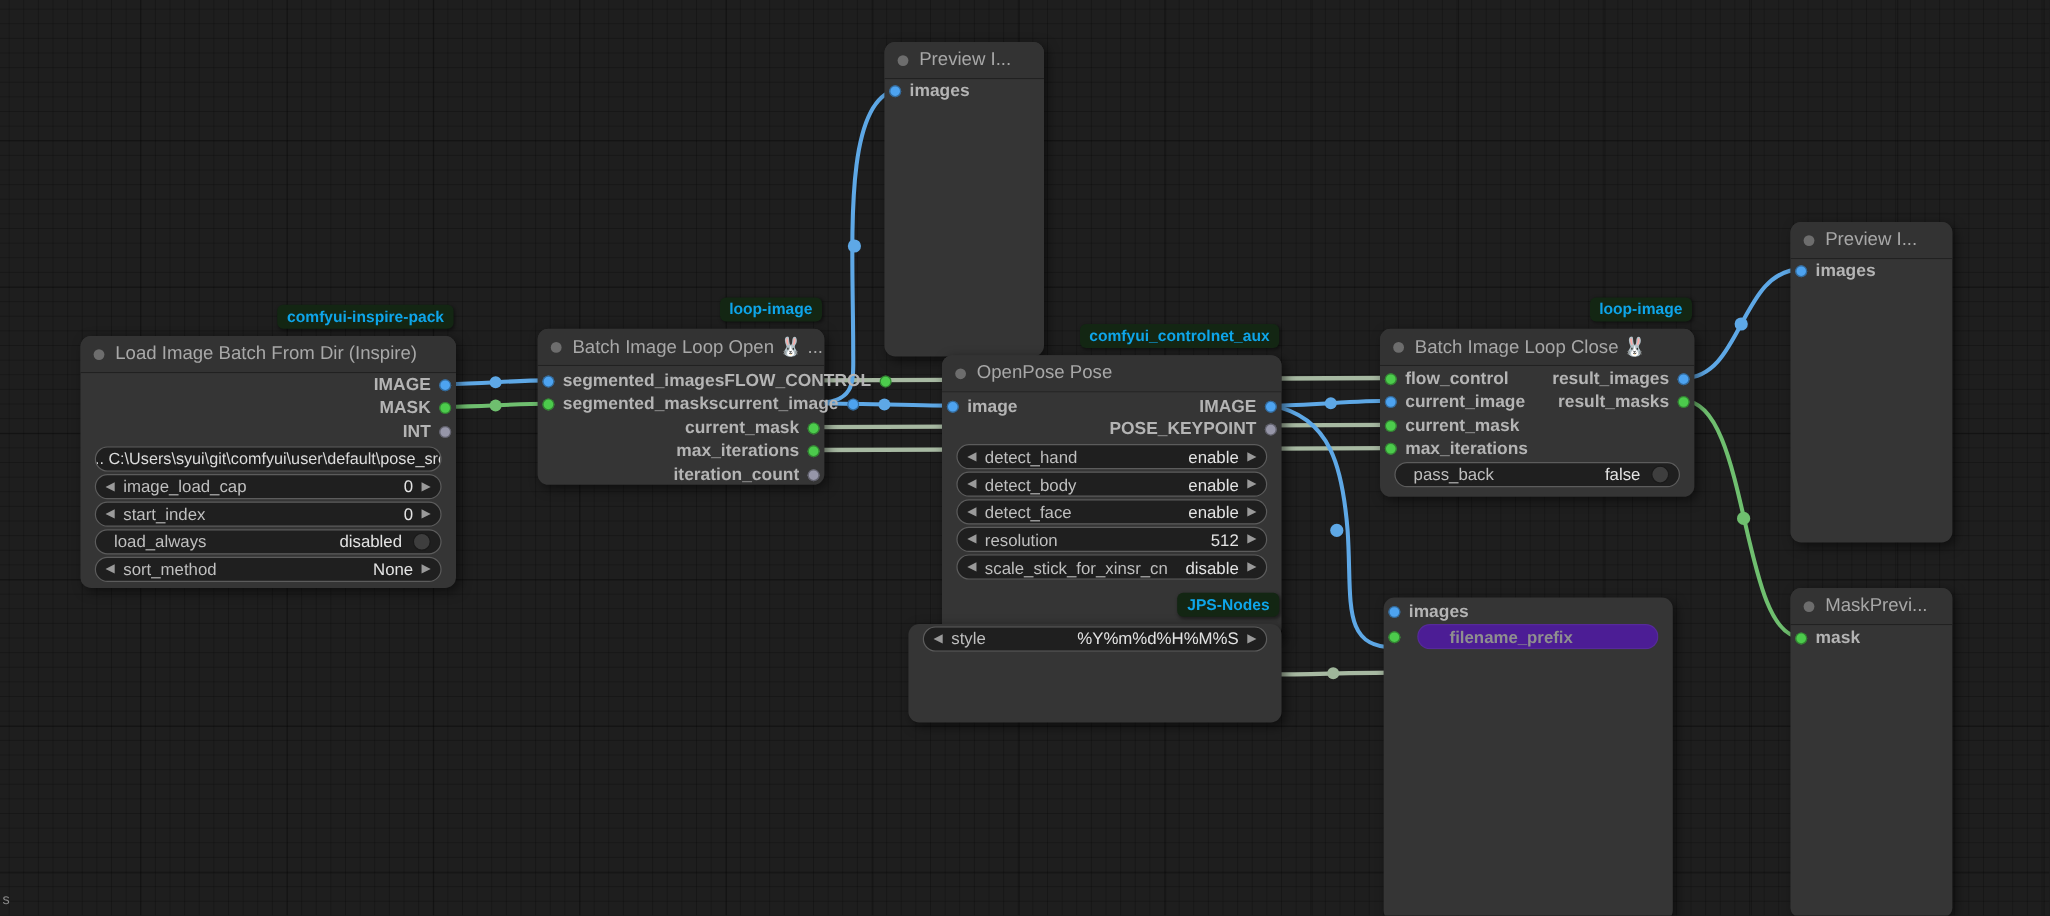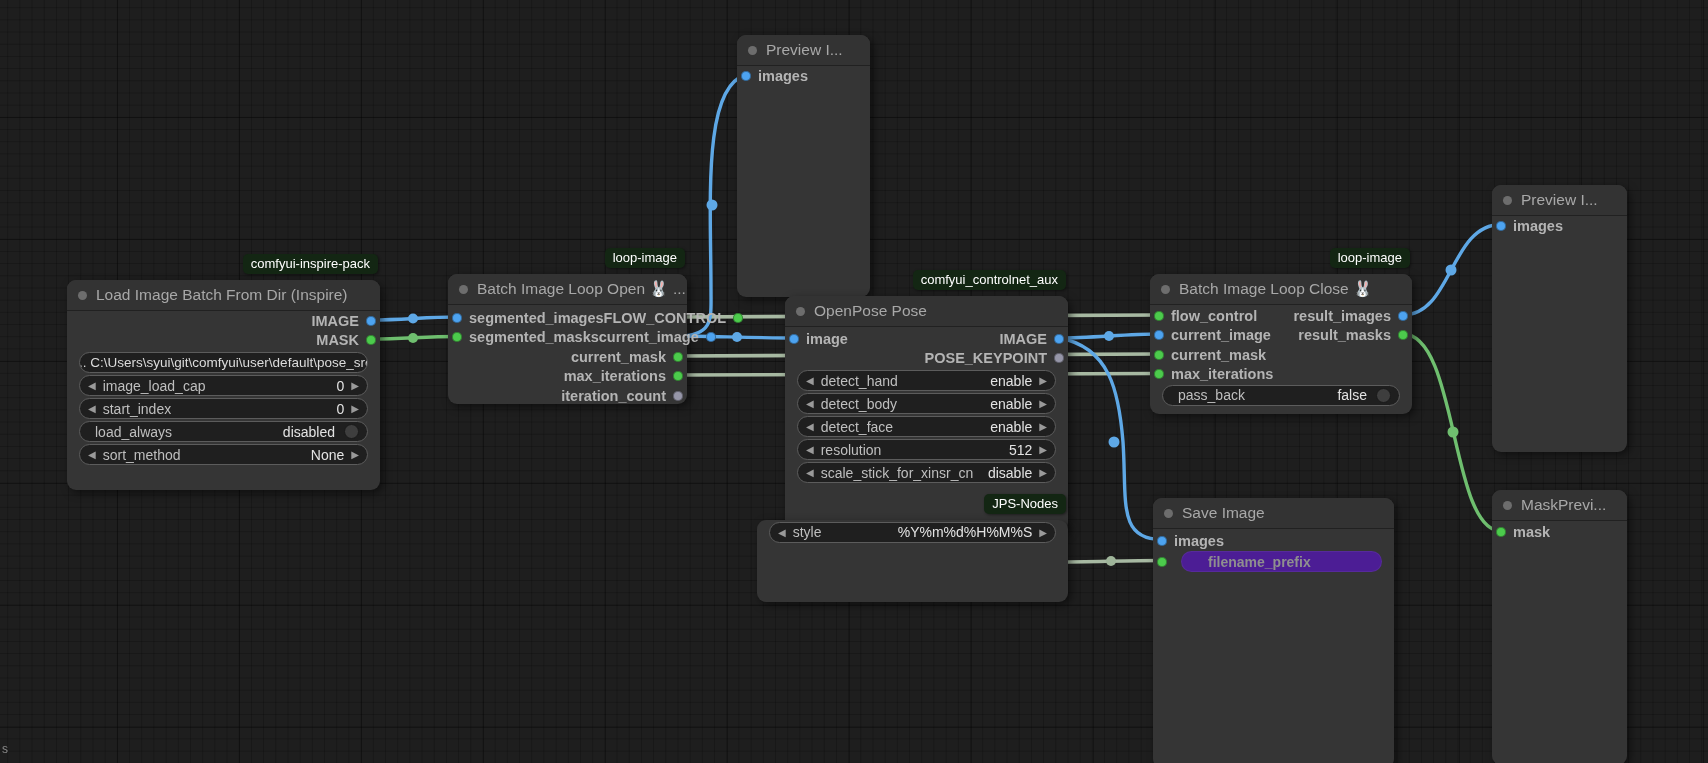--- a/index.html
+++ b/index.html
@@ -33,21 +33,21 @@
   }
   .ntitle{
     height:30px;display:flex;align-items:center;gap:9px;padding:0 11px;
     background:#333333;border-bottom:1px solid rgba(0,0,0,.35);
     border-radius:9px 9px 0 0;
     color:#a8a8a8;font-size:15.5px;white-space:nowrap;overflow:hidden;
   }
   .tdot{width:9px;height:9px;border-radius:50%;background:#6d6d6d;flex:0 0 auto;}
   .badge{
     position:absolute;right:2px;bottom:calc(100% + 6px);
-    background:#132613;color:#ffffff;font-weight:normal;font-size:13px;
+    background:#132613;color:#0ea5e9;font-weight:bold;font-size:13px;
     padding:2px 8px 3px;border-radius:5px;white-space:nowrap;
     box-shadow:1px 1px 3px rgba(0,0,0,.45);
   }
   .rows{position:relative;}
   .row{display:flex;align-items:center;justify-content:space-between;height:19.5px;position:relative;}
   .slot{display:flex;align-items:center;gap:7px;font-size:14.5px;color:#b4b4b4;white-space:nowrap;font-weight:bold;}
   .slot.in{margin-left:4px;}
   .slot.out{margin-left:auto;margin-right:4px;}
   .dot{width:10px;height:10px;border-radius:50%;box-shadow:inset 0 0 0 1px rgba(0,0,0,.35);flex:0 0 auto;}
   .c-blue{background:#4da3f0;}
@@ -138,20 +138,26 @@
             <span>IMAGE</span>
             <span class="dot c-blue"></span>
           </span>
         </div>
       <div class="row">
           <span class="slot out">
             <span>MASK</span>
             <span class="dot c-green"></span>
           </span>
         </div>
+      <div class="row">
+          <span class="slot out">
+            <span>INT</span>
+            <span class="dot c-slate"></span>
+          </span>
+        </div>
     </div>
     <div class="widget center">
       <span class="wval">... C:\Users\syui\git\comfyui\user\default\pose_src</span>
     </div>
     <div class="widget">
       <span class="warr">◀</span>
       <span class="wname">image_load_cap</span>
       <span class="wval">0</span>
       <span class="warr">▶</span>
     </div>
@@ -344,24 +350,20 @@
         </div>
     </div>
     <div class="widget">
       <span class="wname">pass_back</span>
       <span class="wval noarrow">false</span>
       <span class="knob"></span>
     </div>
   </div>
 
   <div class="node" id="n6">
-    <div class="ntitle">
-      <span class="tdot"></span>
-      <span>Save Image</span>
-    </div>
     <div class="rows">
       <div class="row">
           <span class="slot in">
             <span class="dot c-blue"></span>
             <span>images</span>
           </span>
         </div>
       <div class="row">
         <span class="slot in" style="flex:1;">
             <span class="dot c-green"></span>

